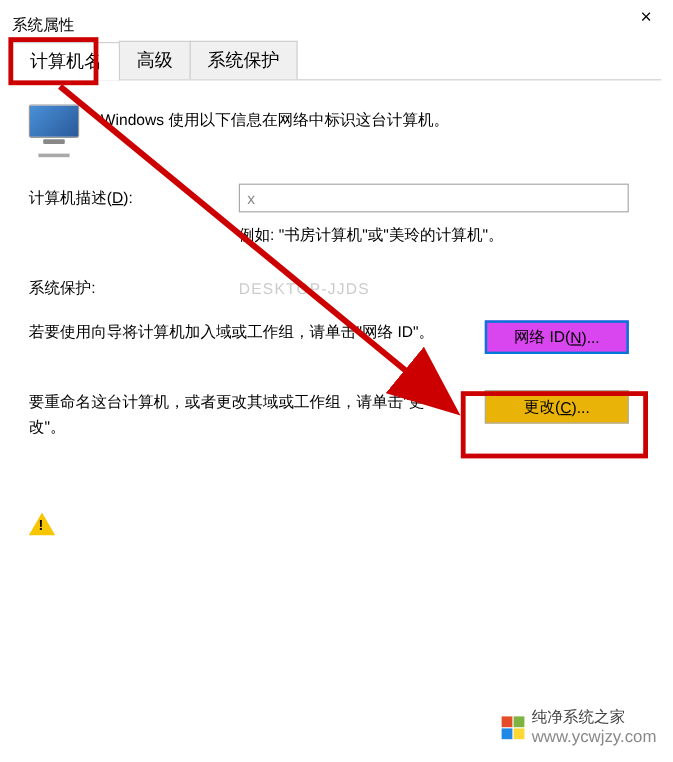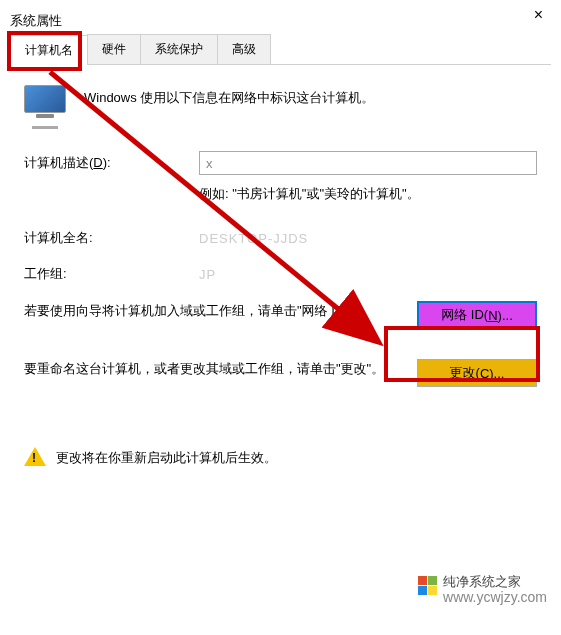--- a/index.html
+++ b/index.html
@@ -1,23 +1,23 @@
 <!DOCTYPE html>
 <html><head>
   <meta charset="utf-8">
   <style>
     * { margin: 0; padding: 0; box-sizing: border-box; font-family: "Microsoft YaHei", "Segoe UI", sans-serif; }
     body { width: 561px; height: 635px; background: #fff; position: relative; overflow: hidden; font-size: 13px; color: #000; }
     .title-bar { height: 30px; display: flex; align-items: flex-end; justify-content: space-between; padding: 0 0 0 10px; }
     .title-text { font-size: 13px; }
     .close-button { width: 45px; height: 30px; display: flex; align-items: center; justify-content: center; font-size: 16px; cursor: default; }
     .tabs { display: flex; margin: 4px 10px 0 10px; border-bottom: 1px solid #d0d0d0; position: relative; }
-    .tab { padding: 6px 14px; border: 1px solid #d0d0d0; border-bottom: none; background: #f0f0f0; font-size: 12px; margin-right: -1px; position: relative; cursor: default; }
+    .tab { padding: 6px 14px; border: 1px solid #d0d0d0; border-bottom: none; background: #f0f0f0; font-size: 15px; margin-right: -1px; position: relative; cursor: default; }
     .tab.active { background: #fff; z-index: 2; top: 1px; }
-    .content { padding: 20px 24px 0 24px; }
+    .content { padding: 20px 37px 0 24px; }
     .intro-row { display: flex; align-items: flex-start; margin-bottom: 30px; }
     .computer-icon { width: 42px; height: 36px; margin-right: 18px; flex-shrink: 0; position: relative; }
     .monitor { width: 42px; height: 28px; background: linear-gradient(135deg, #4a90d9 0%, #2a5a9a 100%); border-radius: 2px; position: relative; border: 1px solid #999; }
     .monitor::after { content: ""; position: absolute; bottom: -6px; left: 50%; transform: translateX(-50%); width: 18px; height: 4px; background: #888; border-radius: 1px; }
     .stand { position: absolute; bottom: -8px; left: 50%; transform: translateX(-50%); width: 26px; height: 3px; background: #aaa; }
     .intro-text { margin-top: 4px; font-size: 13px; }
 
     .field-row { display: flex; align-items: center; margin-bottom: 10px; }
     .field-label { width: 175px; flex-shrink: 0; font-size: 13px; }
     .text-input { flex: 1; height: 24px; border: 1px solid #aaa; padding: 2px 6px; font-size: 13px; color: #888; }
@@ -38,89 +38,83 @@
     .redbox2 { left: 384px; top: 326px; width: 156px; height: 56px; }
 
     .arrow-svg { position: absolute; left: 0; top: 0; width: 561px; height: 635px; pointer-events: none; z-index: 4; }
 
     .footer-warning { display: flex; align-items: center; padding: 0 24px; margin-top: 60px; }
     .warn-icon { width: 22px; height: 22px; margin-right: 10px; }
     .warn-tri { width: 0; height: 0; border-left: 11px solid transparent; border-right: 11px solid transparent; border-bottom: 19px solid #f7c600; position: relative; }
     .warn-tri::after { content: "!"; position: absolute; left: -3px; top: 4px; color: #000; font-weight: bold; font-size: 12px; }
     .footer-text { font-size: 13px; }
 
-    .watermark { position: absolute; right: 14px; bottom: 30px; display: flex; align-items: flex-start; font-size: 13px; color: #444; }
+    .watermark { position: absolute; right: 14px; bottom: 14px; display: flex; align-items: center; font-size: 13px; color: #444; }
     .wm-logo { display: flex; flex-wrap: wrap; width: 20px; height: 20px; margin-right: 6px; }
     .wm-sq { width: 9px; height: 9px; margin: 0.5px; }
     .wm-r { background: #e34c26; } .wm-g { background: #7cb342; } .wm-b { background: #1e88e5; } .wm-y { background: #fdd835; }
     .wm-text { line-height: 1.1; }
     .wm-url { font-size: 14px; color: #888; }
 
     .underline { text-decoration: underline; }
   </style>
 </head>
 <body>
 
 <div class="title-bar">
   <span class="title-text">系统属性</span>
   <div class="close-button">
     <span>×</span>
   </div>
 </div>
 
 <div class="tabs">
   <div class="tab active"><span>计算机名</span></div>
-  <div class="tab"><span>硬件</span></div>
+  <div class="tab"><span>高级</span></div>
   <div class="tab"><span>系统保护</span></div>
-  <div class="tab"><span>高级</span></div>
 </div>
 
 <div class="content">
 
   <div class="intro-row">
     <div class="computer-icon">
       <div class="monitor"></div>
       <div class="stand"></div>
     </div>
     <div class="intro-text">Windows 使用以下信息在网络中标识这台计算机。</div>
   </div>
 
   <div class="field-row">
     <div class="field-label">计算机描述(<span class="underline">D</span>):</div>
     <input type="text" class="text-input" value="x" style="">
   </div>
   <div class="hint-row">例如: "书房计算机"或"美玲的计算机"。</div>
 
   <div class="info-row">
-    <div class="info-label">计算机全名:</div>
+    <div class="info-label">系统保护:</div>
     <div class="info-value blurred">DESKTOP-JJDS</div>
   </div>
 
-  <div class="info-row">
-    <div class="info-label">工作组:</div>
-    <div class="info-value blurred">JP</div>
-  </div>
 
   <div class="action-row">
     <div class="action-text">若要使用向导将计算机加入域或工作组，请单击"网络 ID"。</div>
     <button class="btn btn-highlighted">网络 ID(<span class="underline">N</span>)...</button>
   </div>
 
   <div class="action-row">
     <div class="action-text">要重命名这台计算机，或者更改其域或工作组，请单击"更改"。</div>
     <button class="btn">更改(<span class="underline">C</span>)...</button>
   </div>
 
 </div>
 
 <div class="footer-warning">
   <div class="warn-icon">
     <div class="warn-tri"></div>
   </div>
-  <div class="footer-text">更改将在你重新启动此计算机后生效。</div>
 </div>
 
 <div class="redbox redbox1"></div>
 <div class="redbox redbox2"></div>
 
 <svg class="arrow-svg">
   <defs>
     <marker id="arrowhead" markerWidth="12" markerHeight="10" refX="10" refY="5" orient="auto">
       <polygon points="0 0, 12 5, 0 10" fill="#c00"></polygon>
     </marker>

